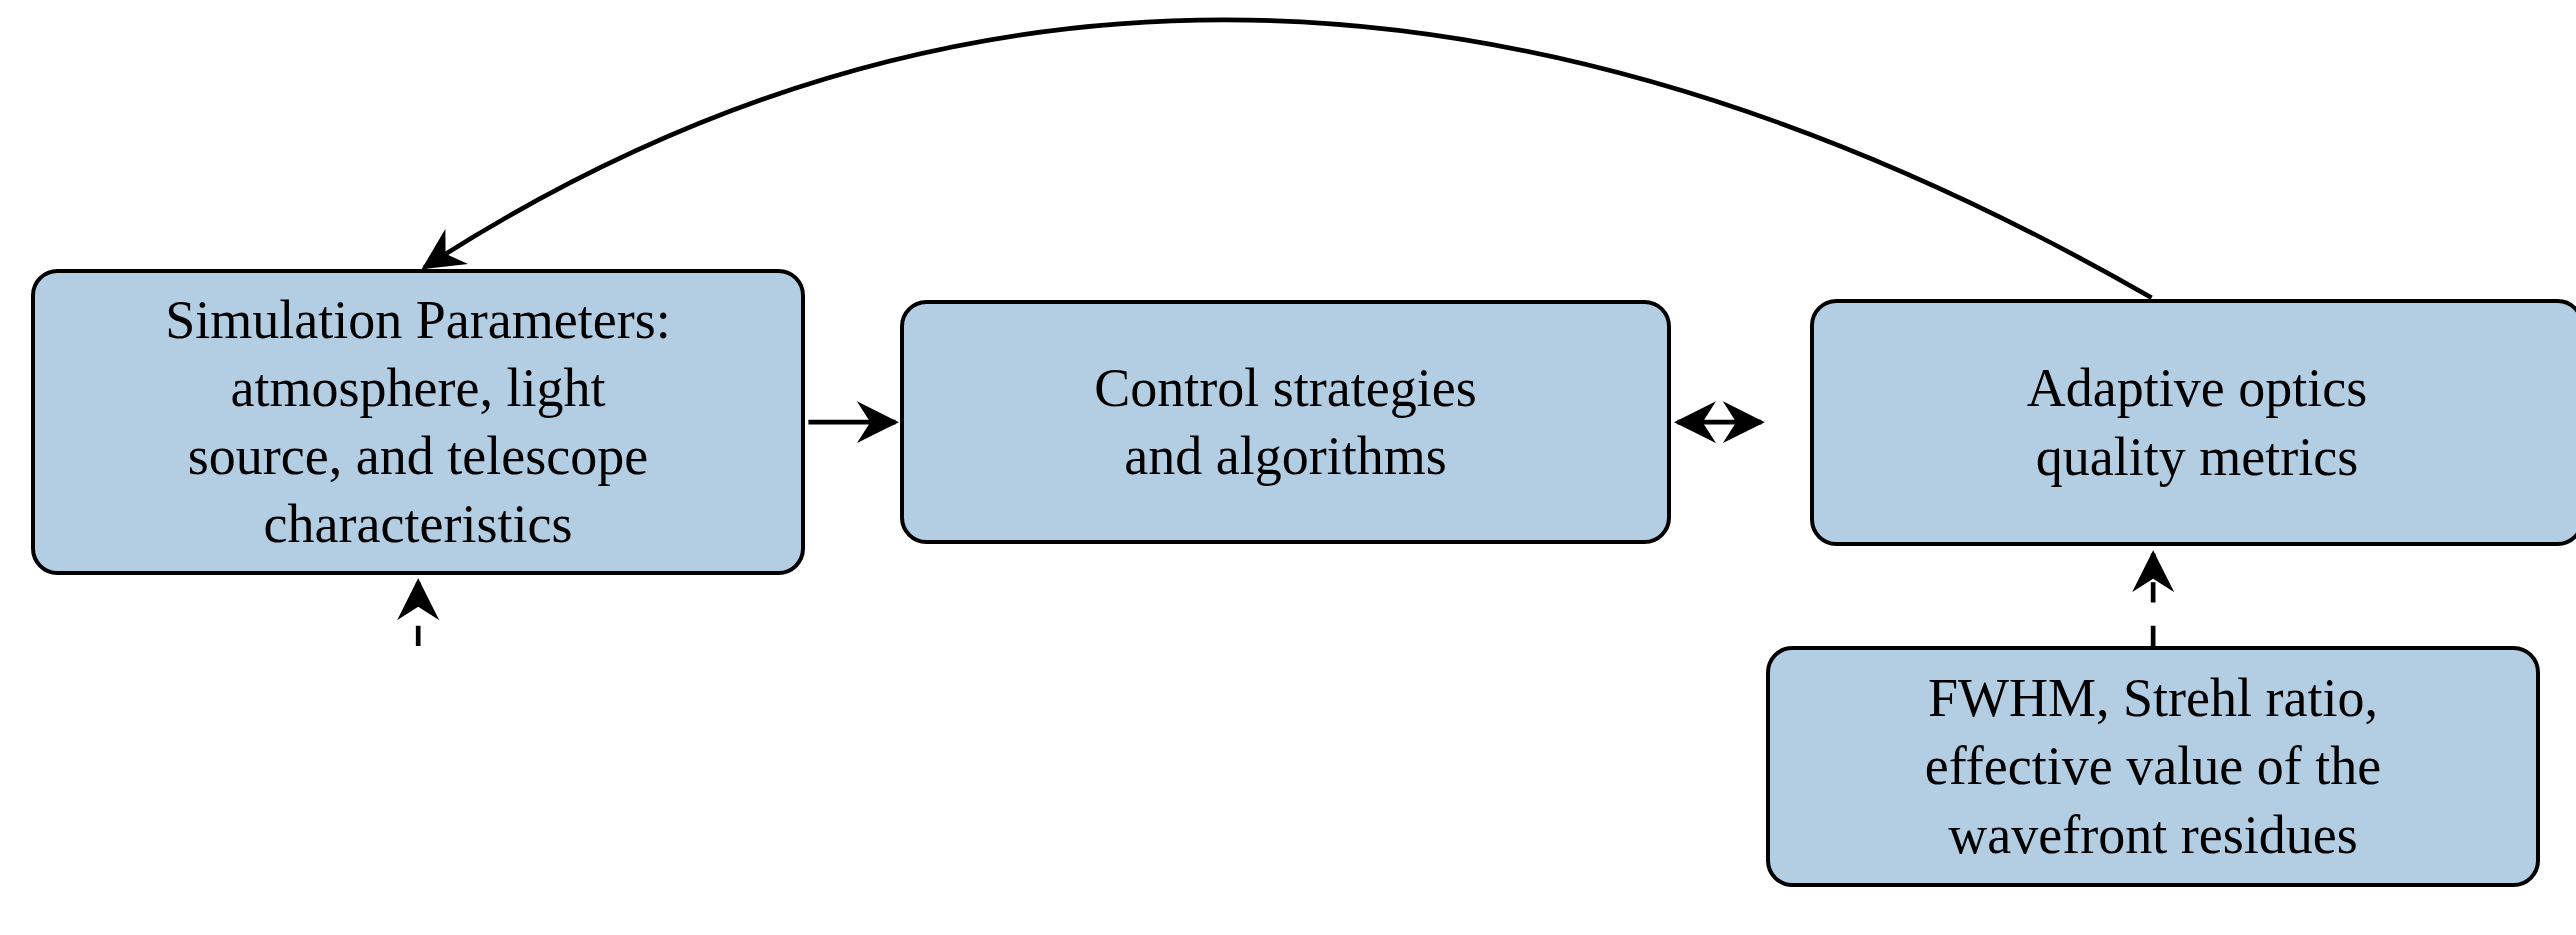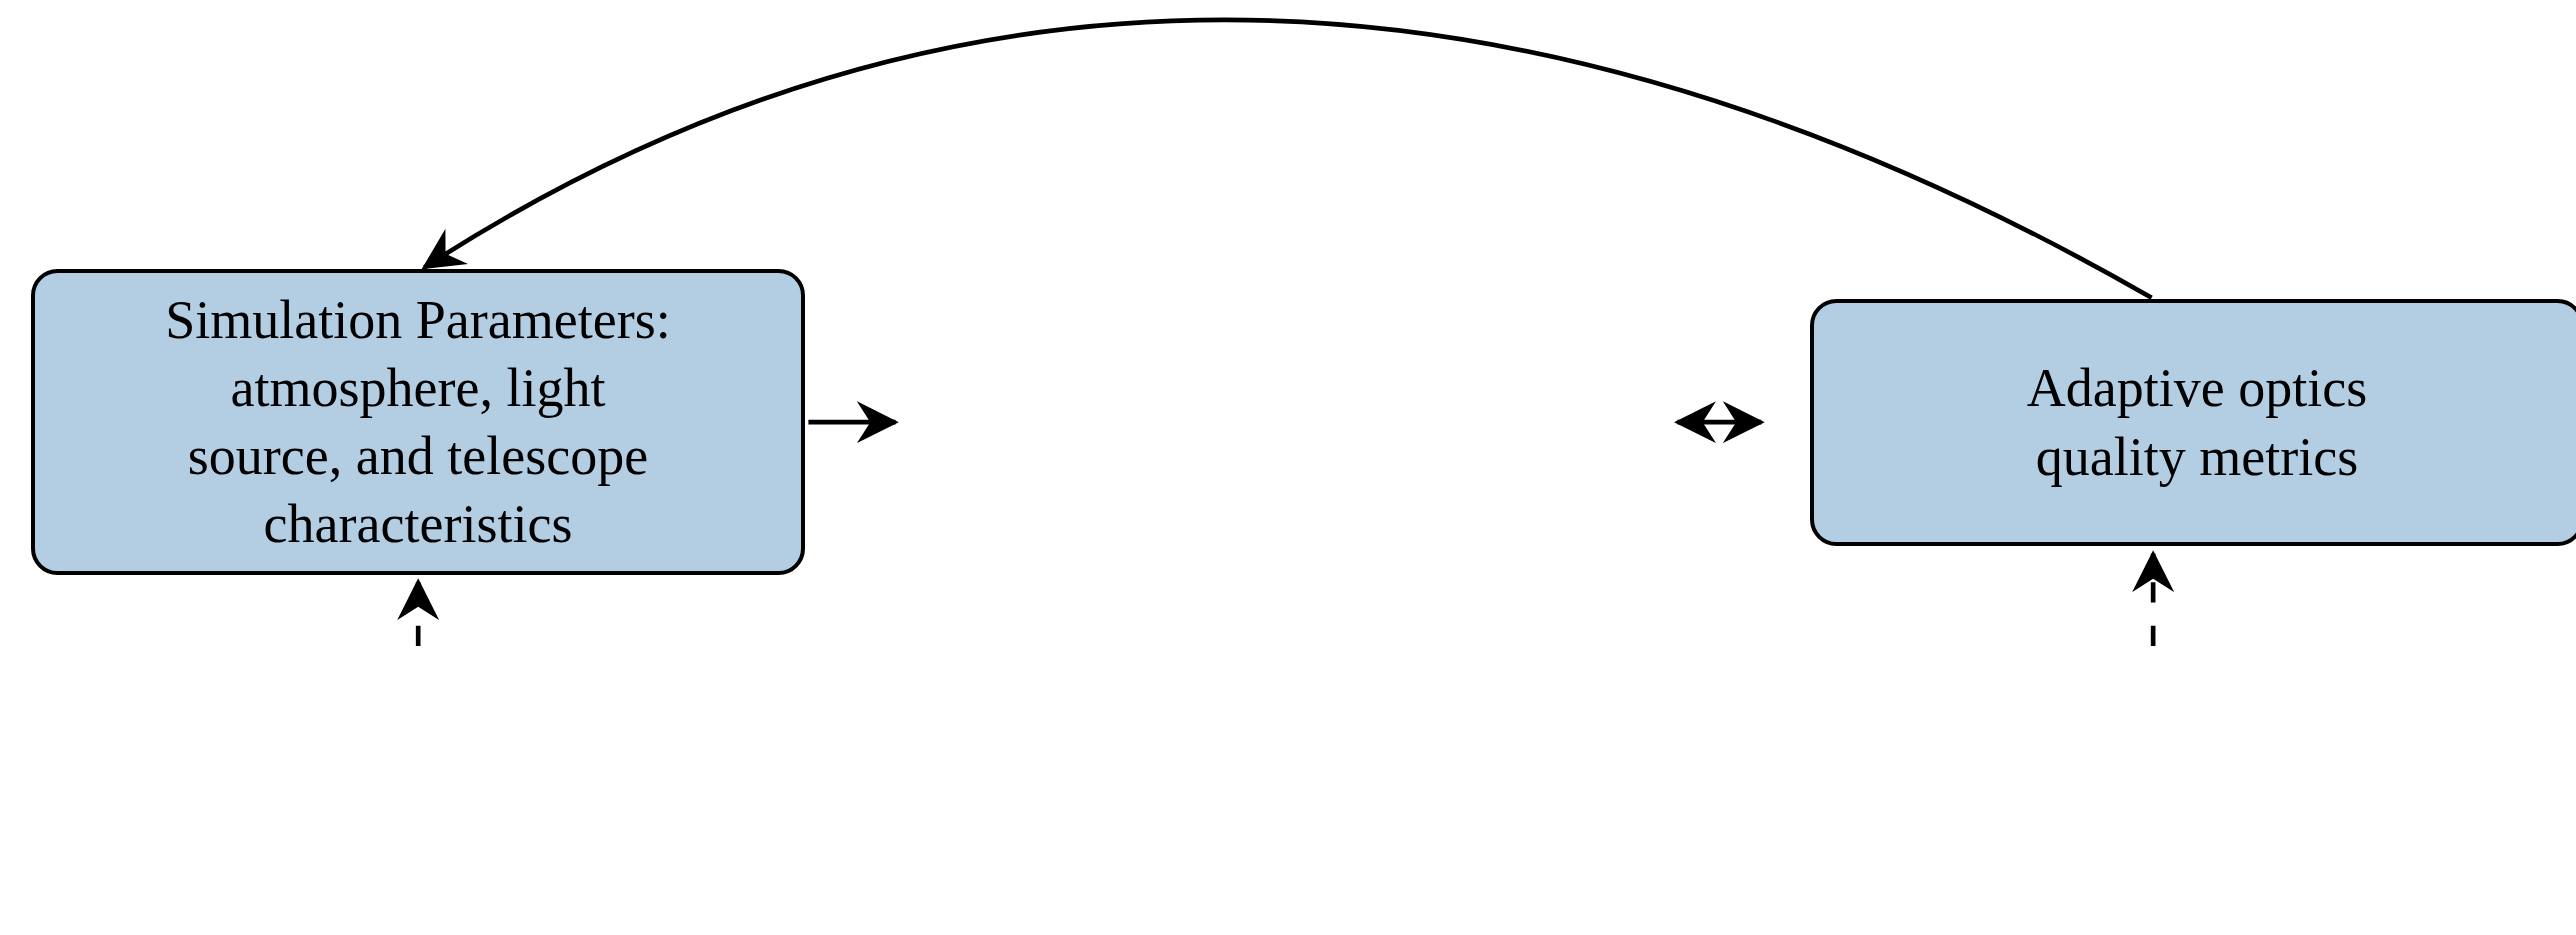--- a/index.html
+++ b/index.html
@@ -79,21 +79,30 @@
   </svg>
 
   <div class="box box-sim-params">
     <span class="box-label">Simulation Parameters:
 atmosphere, light
 source, and telescope
 characteristics</span>
   </div>
 
 
+  <div class="box box-control">
+    <span class="box-label">Control strategies
+and algorithms</span>
+  </div>
 
   <div class="box box-ao-metrics">
     <span class="box-label">Adaptive optics
 quality metrics</span>
   </div>
 
+  <div class="box box-metrics-detail">
+    <span class="box-label">FWHM, Strehl ratio,
+effective value of the
+wavefront residues</span>
+  </div>
 
 </div>
 
 
 </body></html>

